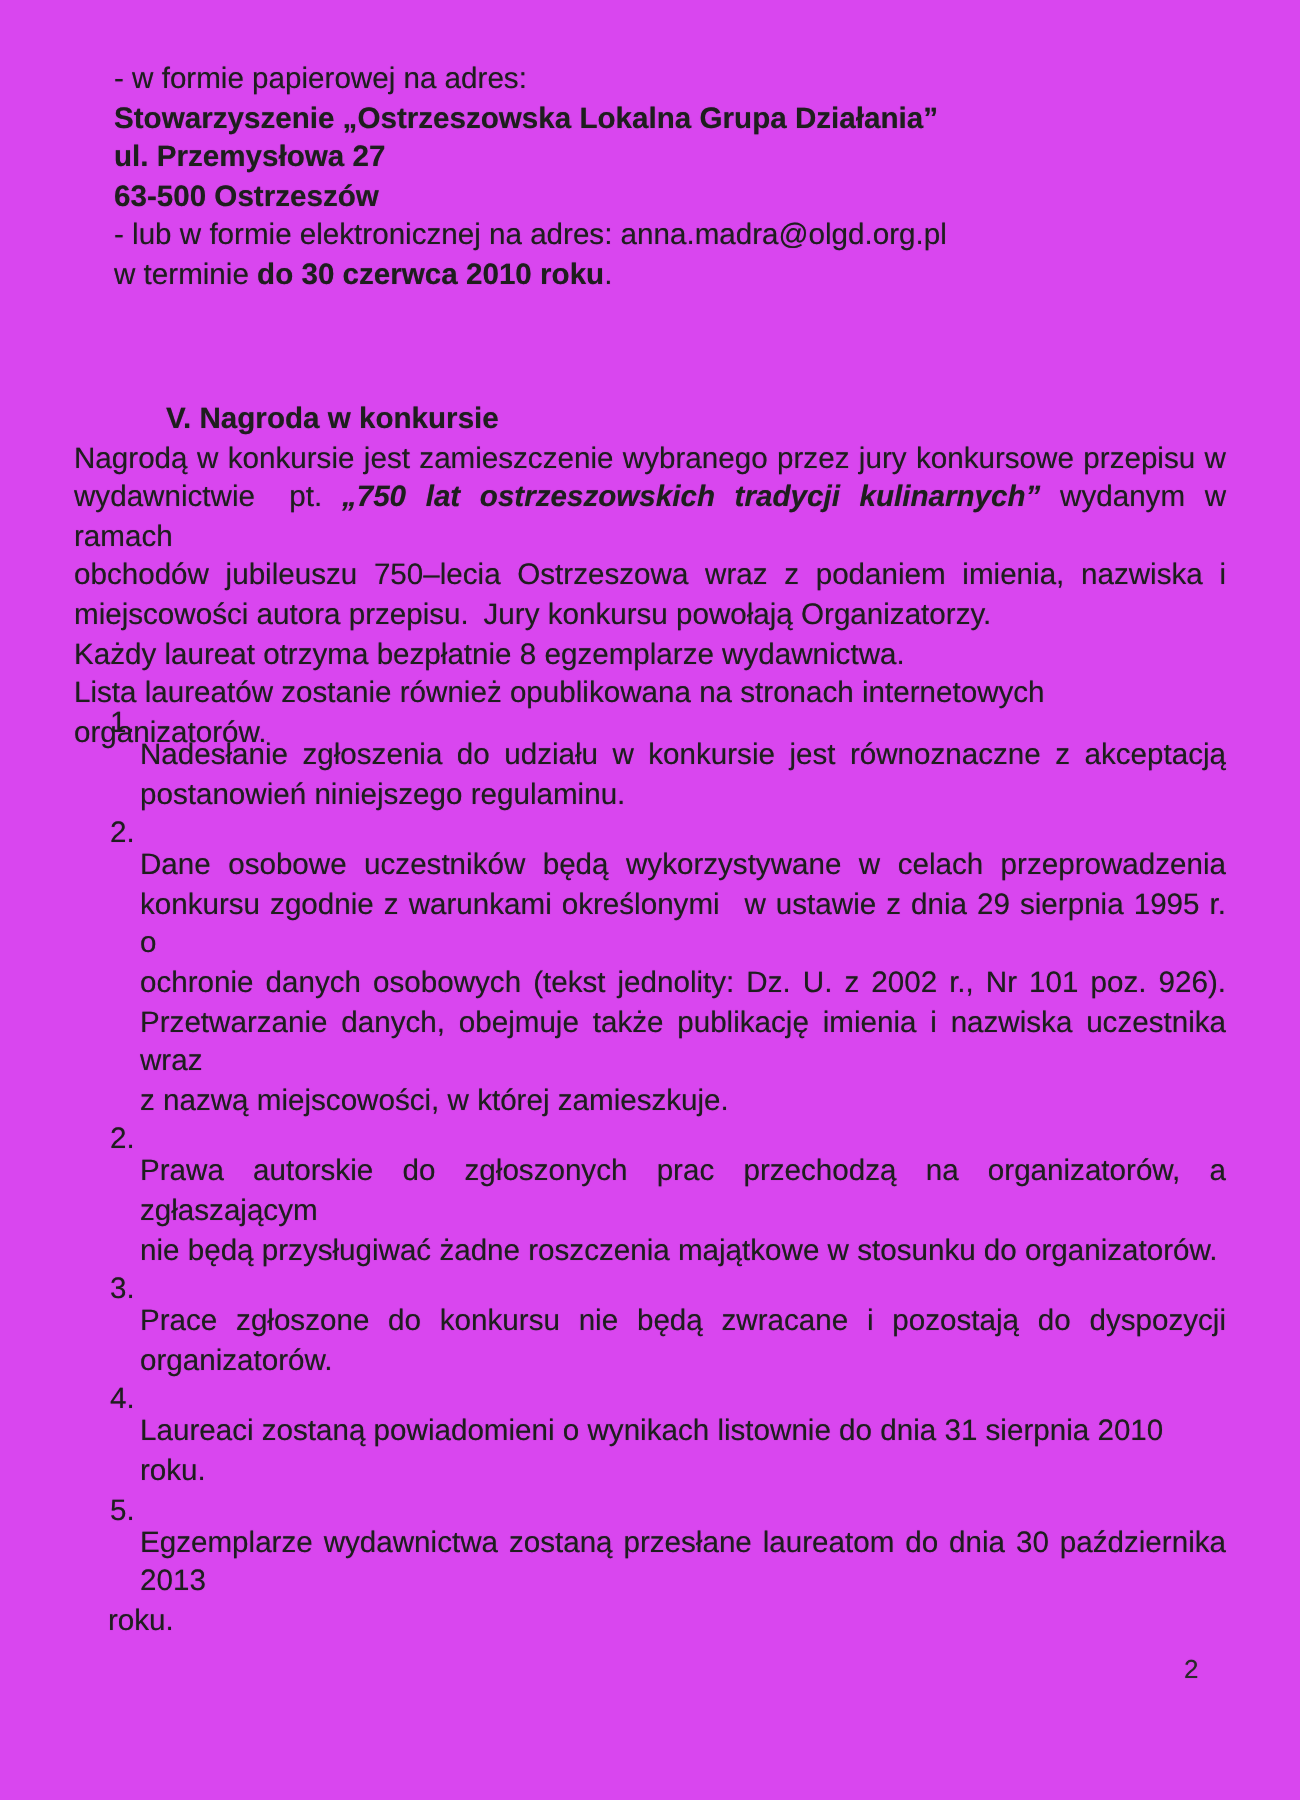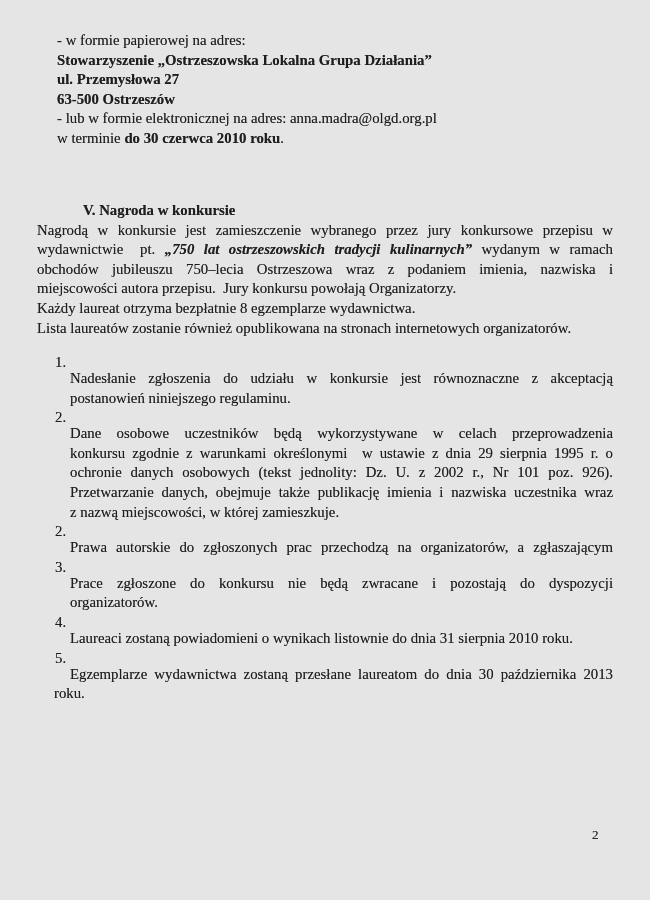--- a/index.html
+++ b/index.html
@@ -4,22 +4,22 @@
 <style>
   html, body {
     margin: 0;
     padding: 0;
     background: #fcfcfb;
   }
   .page {
     position: relative;
     width: 650px;
     height: 900px;
-    background: #e5e5e5;
-    font-family: Liberation Serif, serif;
+    background: #d946ef;
+    font-family: Liberation Sans, sans-serif;
     font-size: 14.8px;
     line-height: 19.6px;
     color: #1e1e1e;
     overflow: hidden;
     text-shadow: 0 0 0.4px rgba(30,30,30,0.55);
   }
   .b { font-weight: bold; }
   .i { font-style: italic; }
   .line { min-height: 19.6px; }
   .line.j { text-align: justify; text-align-last: justify; }
@@ -96,20 +96,21 @@
             <div class="line j"><span>konkursu zgodnie z warunkami określonymi  w ustawie z dnia 29 sierpnia 1995 r. o</span></div>
             <div class="line j"><span>ochronie danych osobowych (tekst jednolity: Dz. U. z 2002 r., Nr 101 poz. 926).</span></div>
             <div class="line j"><span>Przetwarzanie danych, obejmuje także publikację imienia i nazwiska uczestnika wraz</span></div>
             <div class="line"><span>z nazwą miejscowości, w której zamieszkuje.</span></div>
           </div>
         </div>
         <div class="item">
           <div class="num">2.</div>
           <div class="itext">
             <div class="line j"><span>Prawa autorskie do zgłoszonych prac przechodzą na organizatorów, a zgłaszającym</span></div>
+            <div class="line"><span>nie będą przysługiwać żadne roszczenia majątkowe w stosunku do organizatorów.</span></div>
           </div>
         </div>
         <div class="item">
           <div class="num">3.</div>
           <div class="itext">
             <div class="line j"><span>Prace zgłoszone do konkursu nie będą zwracane i pozostają do dyspozycji</span></div>
             <div class="line"><span>organizatorów.</span></div>
           </div>
         </div>
         <div class="item">

